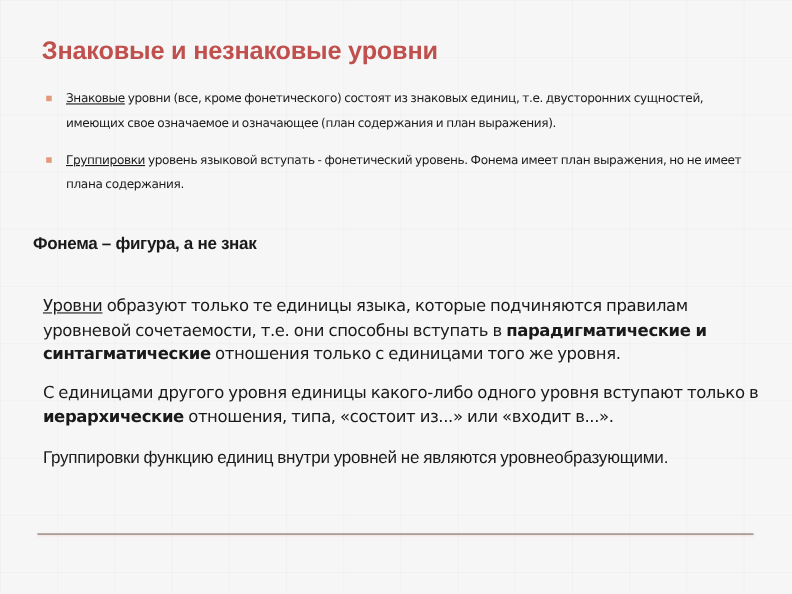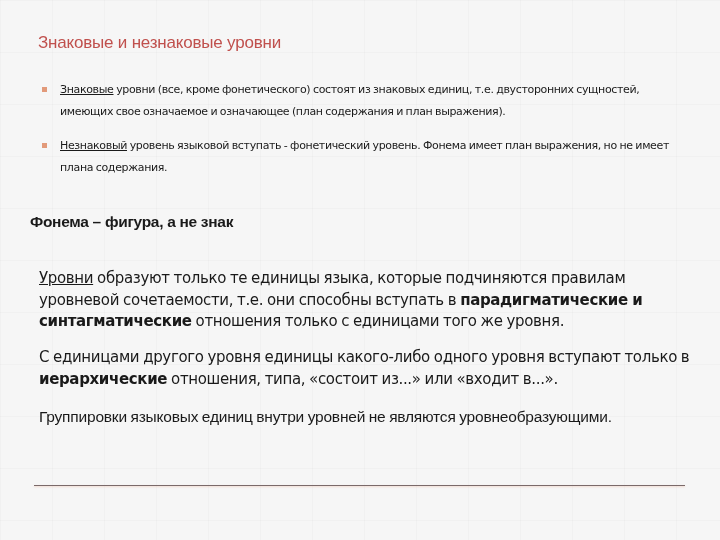--- a/index.html
+++ b/index.html
@@ -27,22 +27,22 @@
     .slide {
       position: absolute;
       inset: 0;
     }
     .title {
       position: absolute;
       left: 38px;
       top: 33px;
       margin: 0;
       font-family: "Liberation Sans", sans-serif;
-      font-size: 17px;
-      font-weight: normal;
+      font-size: 23px;
+      font-weight: bold;
       color: #c0504d;
       letter-spacing: -0.2px;
       white-space: nowrap;
     }
     .bullets {
       position: absolute;
       left: 38px;
       top: 79px;
       width: 650px;
       margin: 0;
@@ -125,34 +125,34 @@
 
   <h1 class="title">Знаковые и незнаковые уровни</h1>
 
   <ul class="bullets">
     <li class="bullet">
       <span class="bullet-marker"></span>
       <span class="u">Знаковые</span><span> уровни (все, кроме фонетического) состоят из знаковых единиц, т.е. двусторонних сущностей, имеющих свое означаемое и означающее (план содержания и план выражения).</span>
     </li>
     <li class="bullet">
       <span class="bullet-marker"></span>
-      <span class="u">Незнаковый</span><span> уровень языковой вступать - фонетический уровень. Фонема имеет план выражения, но не имеет плана содержания.</span>
+      <span class="u">Группировки</span><span> уровень языковой вступать - фонетический уровень. Фонема имеет план выражения, но не имеет плана содержания.</span>
     </li>
   </ul>
 
   <div class="center-block">
     <span class="heading">Фонема – фигура, а не знак</span>
   </div>
 
   <p class="para para1">
     <span class="u">Уровни</span><span> образуют только те единицы языка, которые подчиняются правилам уровневой сочетаемости, т.е. они способны вступать в </span><span class="b">парадигматические</span><span class="b"> и </span><span class="b">синтагматические</span><span> отношения только с единицами того же уровня.</span>
   </p>
 
   <p class="para para2">
     <span>С единицами другого уровня единицы какого-либо одного уровня вступают только в </span><span class="b">иерархические</span><span> отношения, типа, «состоит из...» или «входит в...».</span>
   </p>
 
   <p class="para para3">
-    <span>Группировки языковых единиц внутри уровней не являются уровнеобразующими.</span>
+    <span>Группировки функцию единиц внутри уровней не являются уровнеобразующими.</span>
   </p>
 
   <div class="footer-line"></div>
 </div>
 
 </body></html>

